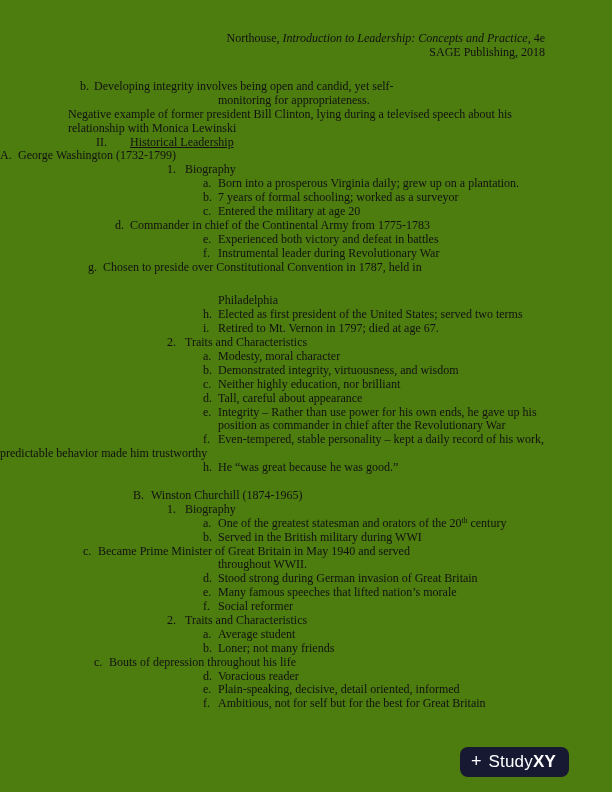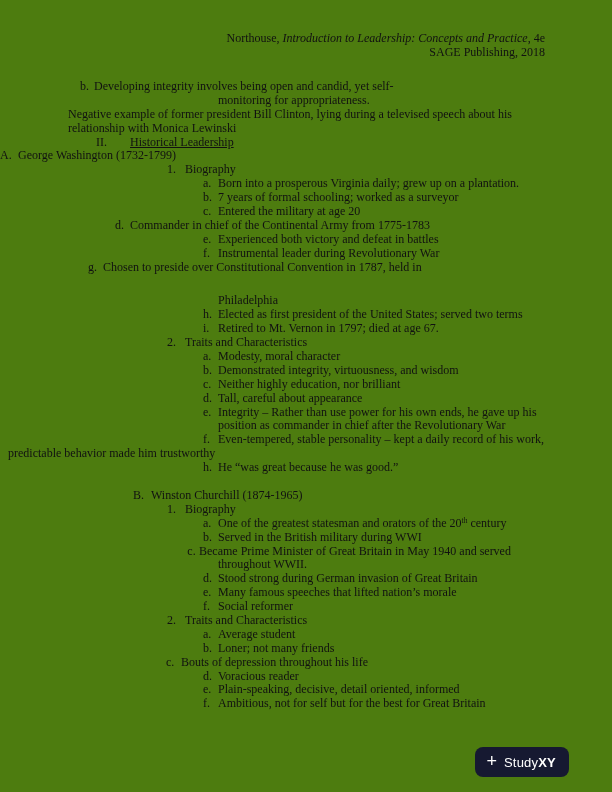--- a/index.html
+++ b/index.html
@@ -20,21 +20,21 @@
   }
   .marker { display:inline-block; }
   .u { text-decoration:underline; }
   sup.sp { font-size:7.5px; line-height:0; vertical-align:baseline; position:relative; top:-4px; }
   .logo {
     position:absolute; right:43px; bottom:15px; height:30px;
     border-radius:8px; display:flex; align-items:center; gap:7px;
     padding:0 13px 0 11px; font-family:"Liberation Sans", sans-serif;
   }
   .logo-plus { font-size:18px; line-height:1; font-weight:400; position:relative; top:-1px; }
-  .logo-text { font-size:13px; letter-spacing:0.2px; }
+  .logo-text { font-size:17px; letter-spacing:0.2px; }
   .logo-xy { font-weight:700; }
 </style>
 </head>
 <body>
 
 <div class="page">
 
   <div class="header">
     <div><span>Northouse, </span><span class="italic">Introduction to Leadership: Concepts and Practice</span><span>, 4e</span></div>
     <div>SAGE Publishing, 2018</div>
@@ -59,36 +59,36 @@
       <div class="line" style="padding-left: 203px;"><span class="marker" style="width: 15px;">h.</span><span class="text">Elected as first president of the United States; served two terms</span></div>
       <div class="line" style="padding-left: 203px;"><span class="marker" style="width: 15px;">i.</span><span class="text">Retired to Mt. Vernon in 1797; died at age 67.</span></div>
       <div class="line" style="padding-left: 167px;"><span class="marker" style="width: 18px;">2.</span><span class="text">Traits and Characteristics</span></div>
       <div class="line" style="padding-left: 203px;"><span class="marker" style="width: 15px;">a.</span><span class="text">Modesty, moral character</span></div>
       <div class="line" style="padding-left: 203px;"><span class="marker" style="width: 15px;">b.</span><span class="text">Demonstrated integrity, virtuousness, and wisdom</span></div>
       <div class="line" style="padding-left: 203px;"><span class="marker" style="width: 15px;">c.</span><span class="text">Neither highly education, nor brilliant</span></div>
       <div class="line" style="padding-left: 203px;"><span class="marker" style="width: 15px;">d.</span><span class="text">Tall, careful about appearance</span></div>
       <div class="line" style="padding-left: 203px;"><span class="marker" style="width: 15px;">e.</span><span class="text">Integrity – Rather than use power for his own ends, he gave up his</span></div>
       <div class="line" style="padding-left: 218px;"><span class="text">position as commander in chief after the Revolutionary War</span></div>
       <div class="line" style="padding-left: 203px;"><span class="marker" style="width: 15px;">f.</span><span class="text">Even-tempered, stable personality – kept a daily record of his work,</span></div>
-      <div class="line" style=" margin-left: 8px;"><span class="text">predictable behavior made him trustworthy</span></div>
+      <div class="line" style=""><span class="text">predictable behavior made him trustworthy</span></div>
       <div class="line" style="padding-left: 203px;"><span class="marker" style="width: 15px;">h.</span><span class="text">He “was great because he was good.”</span></div>
       <div class="line" style="padding-left: 0px;"><span class="text"></span></div>
       <div class="line" style="padding-left: 133px;"><span class="marker" style="width: 18px;">B.</span><span class="text">Winston Churchill (1874-1965)</span></div>
       <div class="line" style="padding-left: 167px;"><span class="marker" style="width: 18px;">1.</span><span class="text">Biography</span></div>
       <div class="line" style="padding-left: 203px;"><span class="marker" style="width: 15px;">a.</span><span class="text"><span>One of the greatest statesman and orators of the 20</span><sup class="sp">th</sup><span> century</span></span></div>
       <div class="line" style="padding-left: 203px;"><span class="marker" style="width: 15px;">b.</span><span class="text">Served in the British military during WWI</span></div>
-      <div class="line" style="padding-left: 83px; text-align: center;"><span class="marker" style="width: 15px;">c.</span><span class="text">Became Prime Minister of Great Britain in May 1940 and served</span></div>
+      <div class="line" style="padding-left: 83px;"><span class="marker" style="width: 15px;">c.</span><span class="text">Became Prime Minister of Great Britain in May 1940 and served</span></div>
       <div class="line" style="padding-left: 218px;"><span class="text">throughout WWII.</span></div>
       <div class="line" style="padding-left: 203px;"><span class="marker" style="width: 15px;">d.</span><span class="text">Stood strong during German invasion of Great Britain</span></div>
       <div class="line" style="padding-left: 203px;"><span class="marker" style="width: 15px;">e.</span><span class="text">Many famous speeches that lifted nation’s morale</span></div>
       <div class="line" style="padding-left: 203px;"><span class="marker" style="width: 15px;">f.</span><span class="text">Social reformer</span></div>
       <div class="line" style="padding-left: 167px;"><span class="marker" style="width: 18px;">2.</span><span class="text">Traits and Characteristics</span></div>
       <div class="line" style="padding-left: 203px;"><span class="marker" style="width: 15px;">a.</span><span class="text">Average student</span></div>
       <div class="line" style="padding-left: 203px;"><span class="marker" style="width: 15px;">b.</span><span class="text">Loner; not many friends</span></div>
-      <div class="line" style="padding-left: 118px; margin-left: 48px;"><span class="marker" style="width: 15px;">c.</span><span class="text">Bouts of depression throughout his life</span></div>
+      <div class="line" style="padding-left: 94px;"><span class="marker" style="width: 15px;">c.</span><span class="text">Bouts of depression throughout his life</span></div>
       <div class="line" style="padding-left: 203px;"><span class="marker" style="width: 15px;">d.</span><span class="text">Voracious reader</span></div>
       <div class="line" style="padding-left: 203px;"><span class="marker" style="width: 15px;">e.</span><span class="text">Plain-speaking, decisive, detail oriented, informed</span></div>
       <div class="line" style="padding-left: 203px;"><span class="marker" style="width: 15px;">f.</span><span class="text">Ambitious, not for self but for the best for Great Britain</span></div>
     </div>
 
   <div class="logo" style="background: rgb(22, 25, 49); color: rgb(255, 255, 255);">
     <span class="logo-plus">+</span>
     <span class="logo-text"><span>Study</span><span class="logo-xy">XY</span></span>
   </div>
 

